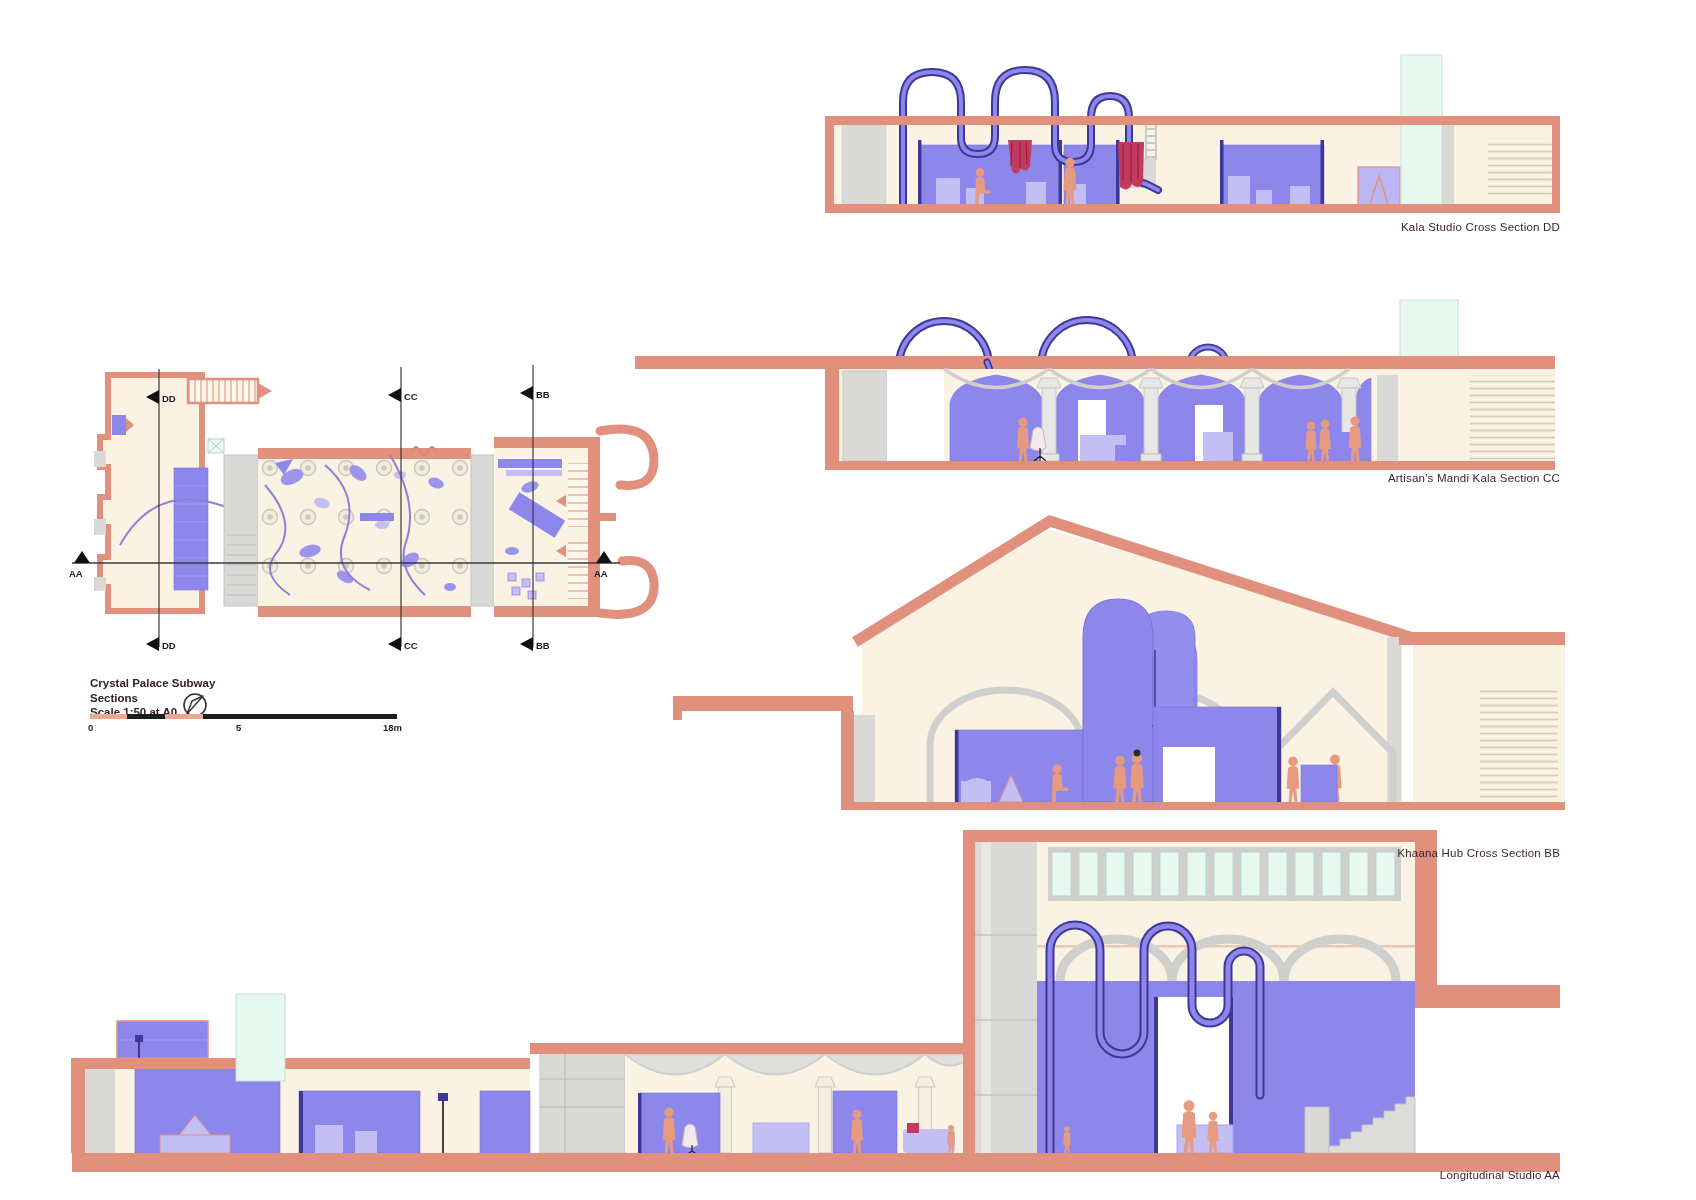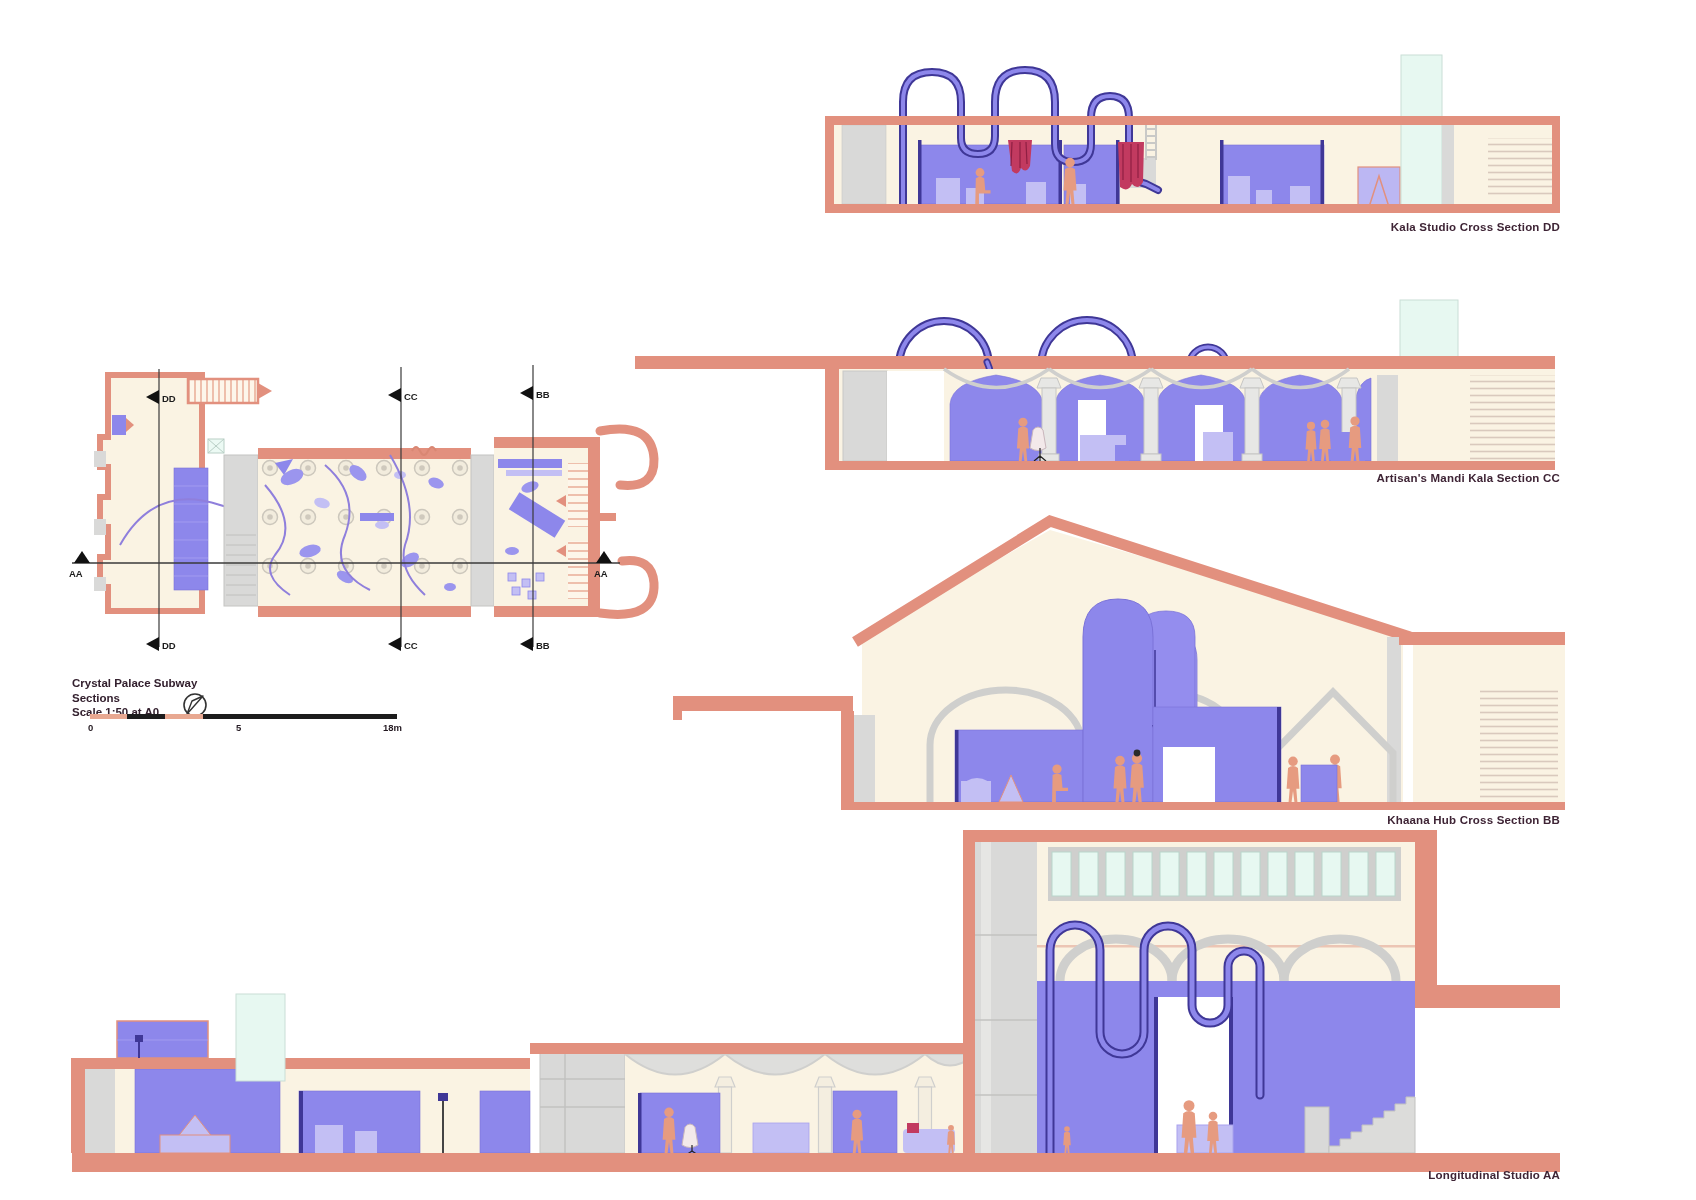--- a/index.html
+++ b/index.html
@@ -1,19 +1,19 @@
 <!DOCTYPE html>
 <html><head>
 <meta charset="utf-8">
 <style>
   html,body{margin:0;padding:0;background:#fff;}
   #sheet{position:relative;width:1696px;height:1200px;background:#fff;overflow:hidden;
          font-family:"Liberation Sans",sans-serif;}
   .abs{position:absolute;}
-  .sec-label{position:absolute;color:#3E2435;font-weight:700;font-size:11.5px;
+  .sec-label{position:absolute;color:#3E2435;font-weight:400;font-size:11.5px;
              letter-spacing:.2px;white-space:nowrap;text-align:right;}
   .title-line{color:#33202e;font-weight:700;font-size:11.5px;line-height:14.5px;white-space:nowrap;}
   .scalebar{position:absolute;height:4.5px;display:flex;}
   .scalebar div{height:100%;}
   .scale-ticks{position:absolute;color:#241a22;font-weight:700;font-size:9.5px;}
   svg{display:block;}
   svg text{font-family:"Liberation Sans",sans-serif;font-weight:700;fill:#1c1c1c;}
   .mk{font-size:9.5px;}
 </style>
 </head>
@@ -545,21 +545,21 @@
   <g fill="#E2907E">
     <rect x="6" y="263" width="14" height="95"></rect>
     <rect x="898" y="35" width="474" height="12"></rect>
     <rect x="898" y="47" width="12" height="311"></rect>
     <rect x="1350" y="47" width="22" height="150"></rect>
     <rect x="1350" y="190" width="145" height="23"></rect>
     <rect x="7" y="358" width="1488" height="19"></rect>
   </g>
 </svg>
 
-<div class="abs" style="left:72px;top:676px">
+<div class="abs" style="left:90px;top:676px">
   <div class="title-line">Crystal Palace Subway</div>
   <div class="title-line">Sections</div>
   <div class="title-line">Scale 1:50 at A0</div>
 </div>
 
 <svg class="abs" style="left:180px;top:690px" width="30" height="30" viewBox="-15 -15 30 30">
   <circle cx="0" cy="0" r="11" fill="none" stroke="#333" stroke-width="1.6"></circle>
   <path d="M-8,9 L8,-9 L-3,-4 Z" fill="none" stroke="#333" stroke-width="1.4" stroke-linejoin="round"></path>
 </svg>
 
@@ -569,16 +569,16 @@
   <div style="width:38px;background:#E8A891"></div>
   <div style="width:37px;background:#1c1c1c"></div>
   <div style="width:157px;background:#1c1c1c"></div>
 </div>
 <div class="scale-ticks" style="left:88px;top:722px">0</div>
 <div class="scale-ticks" style="left:236px;top:722px">5</div>
 <div class="scale-ticks" style="left:383px;top:722px">18m</div>
 
 <div class="sec-label" style="right:136px;top:221px">Kala Studio Cross Section DD</div>
 <div class="sec-label" style="right:136px;top:472px">Artisan's Mandi Kala Section CC</div>
-<div class="sec-label" style="right:136px;top:814px">Khaana Hub Cross Section BB</div>
+<div class="sec-label" style="right:136px;top:847px">Khaana Hub Cross Section BB</div>
 <div class="sec-label" style="right:136px;top:1169px">Longitudinal Studio AA</div>
 
 </div>
 
 </body></html>

